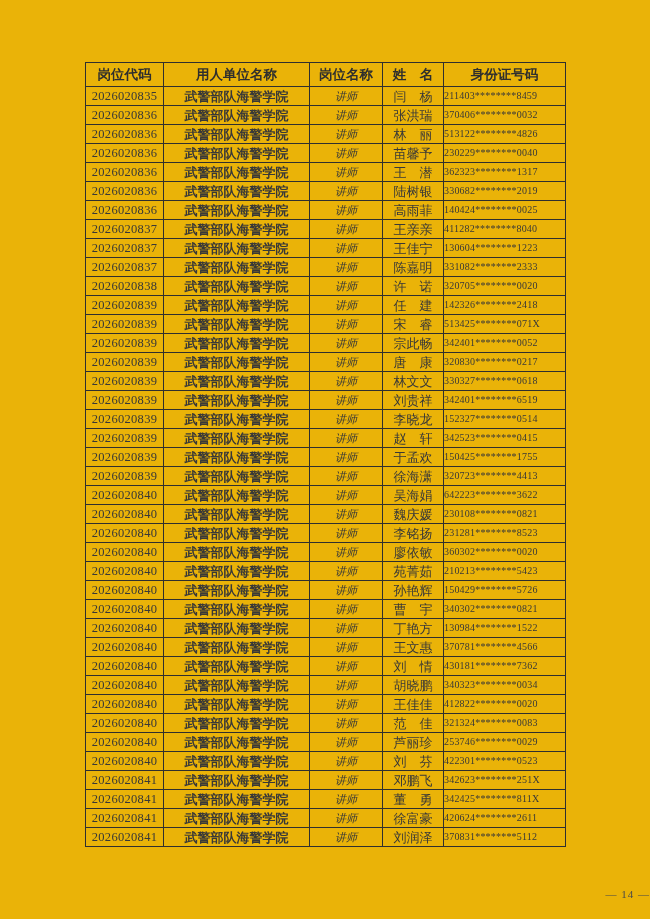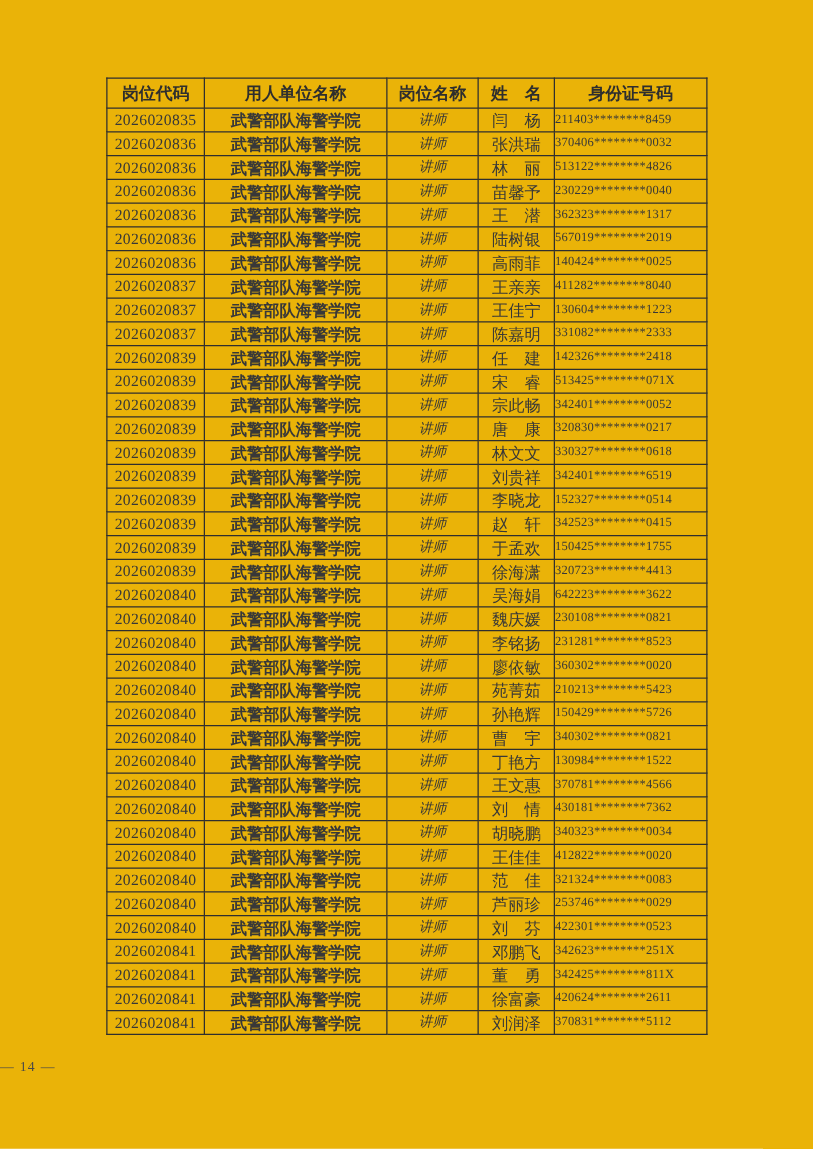--- a/index.html
+++ b/index.html
@@ -72,23 +72,23 @@
   td.col-id {
     text-align: left;
     padding-left: 4px;
     font-size: 10px;
     letter-spacing: 0.2px;
     line-height: 1;
   }
   .page-footer {
     position: absolute;
     left: 0;
-    top: 848px;
+    top: 888px;
     width: 650px;
-    text-align: left;
+    text-align: right;
     font-size: 11px;
     color: #4a4a4a;
     letter-spacing: 1px;
   }
 </style>
 </head>
 <body>
 
 <div class="page">
 
@@ -143,21 +143,21 @@
           <td class="col-unit">武警部队海警学院</td>
           <td class="col-pos">讲师</td>
           <td class="col-name">王　潜</td>
           <td class="col-id">362323********1317</td>
         </tr>
         <tr>
           <td class="col-code">2026020836</td>
           <td class="col-unit">武警部队海警学院</td>
           <td class="col-pos">讲师</td>
           <td class="col-name">陆树银</td>
-          <td class="col-id">567019********2019</td>
+          <td class="col-id">330682********2019</td>
         </tr>
         <tr>
           <td class="col-code">2026020836</td>
           <td class="col-unit">武警部队海警学院</td>
           <td class="col-pos">讲师</td>
           <td class="col-name">高雨菲</td>
           <td class="col-id">140424********0025</td>
         </tr>
         <tr>
           <td class="col-code">2026020837</td>
@@ -172,20 +172,27 @@
           <td class="col-pos">讲师</td>
           <td class="col-name">王佳宁</td>
           <td class="col-id">130604********1223</td>
         </tr>
         <tr>
           <td class="col-code">2026020837</td>
           <td class="col-unit">武警部队海警学院</td>
           <td class="col-pos">讲师</td>
           <td class="col-name">陈嘉明</td>
           <td class="col-id">331082********2333</td>
+        </tr>
+        <tr>
+          <td class="col-code">2026020838</td>
+          <td class="col-unit">武警部队海警学院</td>
+          <td class="col-pos">讲师</td>
+          <td class="col-name">许　诺</td>
+          <td class="col-id">320705********0020</td>
         </tr>
         <tr>
           <td class="col-code">2026020839</td>
           <td class="col-unit">武警部队海警学院</td>
           <td class="col-pos">讲师</td>
           <td class="col-name">任　建</td>
           <td class="col-id">142326********2418</td>
         </tr>
         <tr>
           <td class="col-code">2026020839</td>

